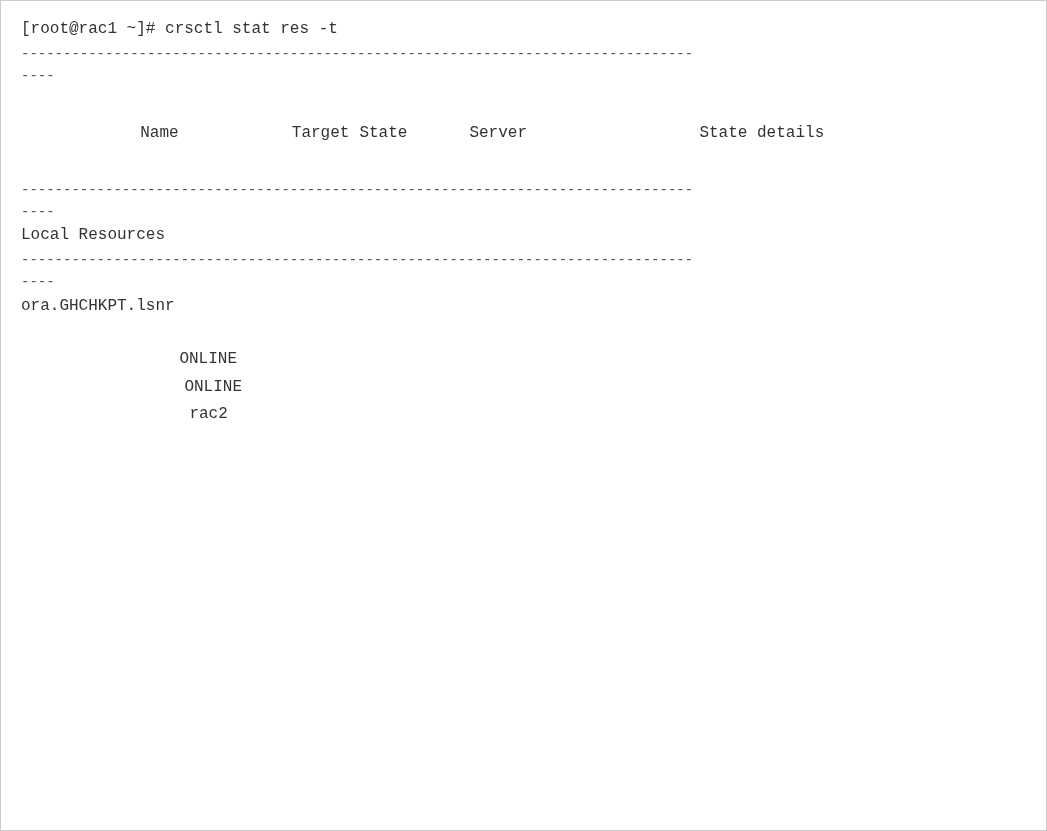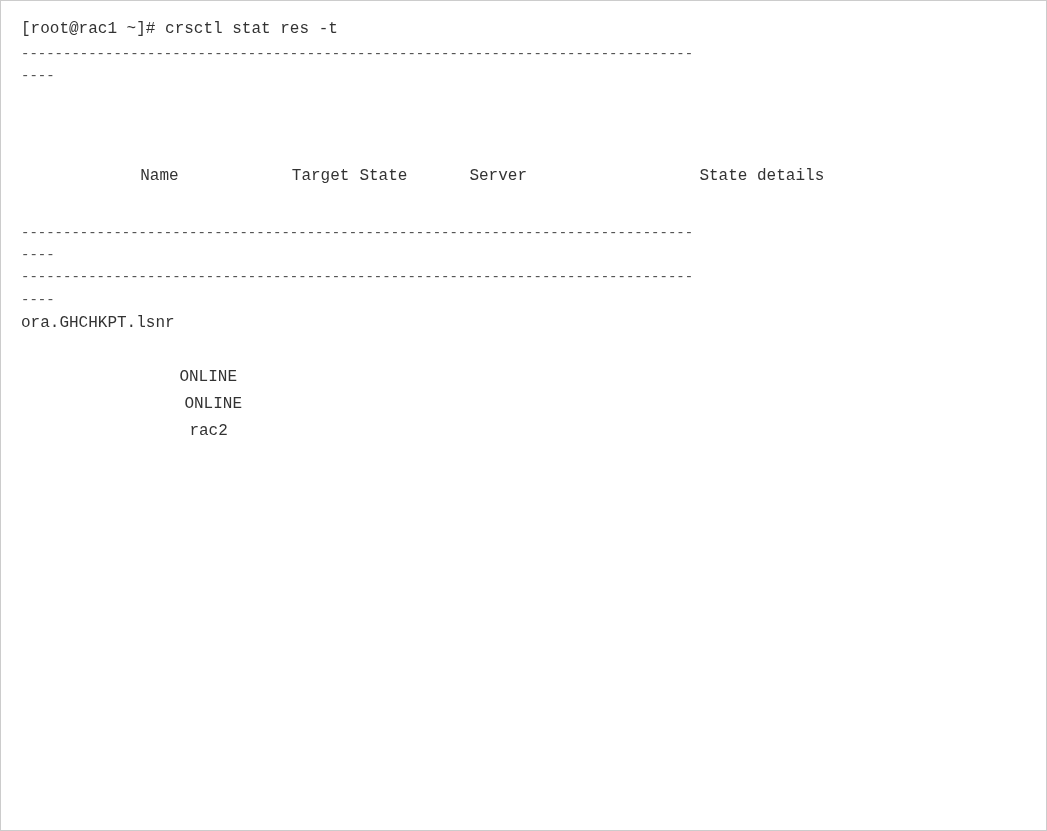--- a/index.html
+++ b/index.html
@@ -45,26 +45,27 @@
 <body>
 
 <div class="terminal-container">
 
   <div class="terminal-line">[root@rac1 ~]# crsctl stat res -t</div>
 
   <div class="separator-line">--------------------------------------------------------------------------------</div>
   <div class="separator-line">----</div>
 
   <div class="terminal-line" style="line-height:1.9;">
-    <span style="display:inline-block; min-width:200px;text-align:center;">Name</span><span style="display:inline-block; min-width:90px; padding-left:20px;text-align:right;">Target</span><span style="display:inline-block; min-width:110px; padding-left:10px;">State</span><span style="display:inline-block; min-width:240px; padding-left:10px;">Server</span><span style="display:inline-block;margin-top:43px;">State details</span>
+    <span style="display:inline-block; min-width:200px;text-align:center;">Name</span><span style="display:inline-block; min-width:90px; padding-left:20px;text-align:right;">Target</span><span style="display:inline-block; min-width:110px; padding-left:10px;">State</span><span style="display:inline-block; min-width:240px; padding-left:10px;">Server</span><span style="display:inline-block;">State details</span>
   </div>
 
   <div class="separator-line">--------------------------------------------------------------------------------</div>
   <div class="separator-line">----</div>
 
+  <div class="terminal-line">Local Resources</div>
 
   <div class="separator-line">--------------------------------------------------------------------------------</div>
   <div class="separator-line">----</div>
 
 
   <div class="terminal-line">ora.GHCHKPT.lsnr</div>
   <div class="terminal-line" style="padding-left:120px; line-height:1.7;">
     <span style="display:inline-block; min-width:80px;">ONLINE</span>
     <span style="display:inline-block; min-width:110px; padding-left:5px;">ONLINE</span>
     <span style="display:inline-block; min-width:200px; padding-left:10px;">rac2</span>

